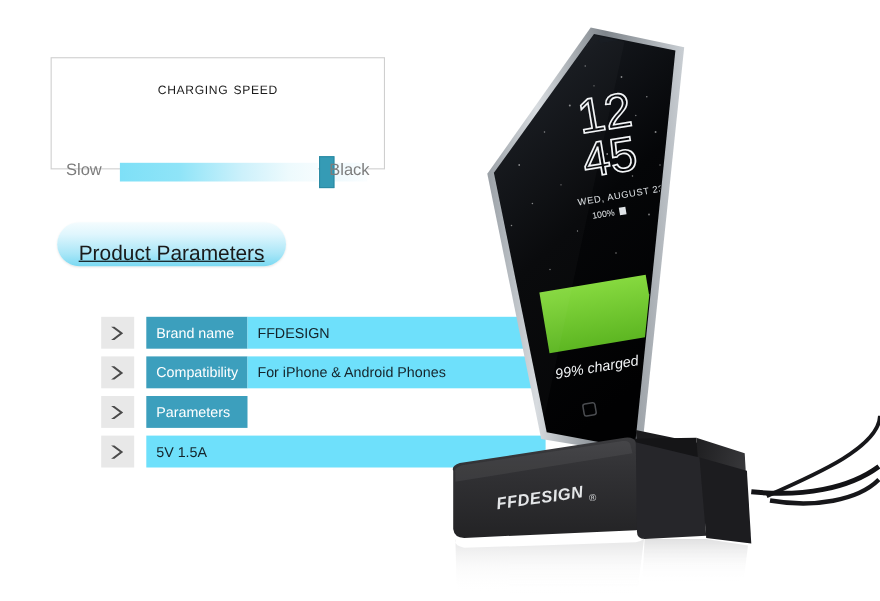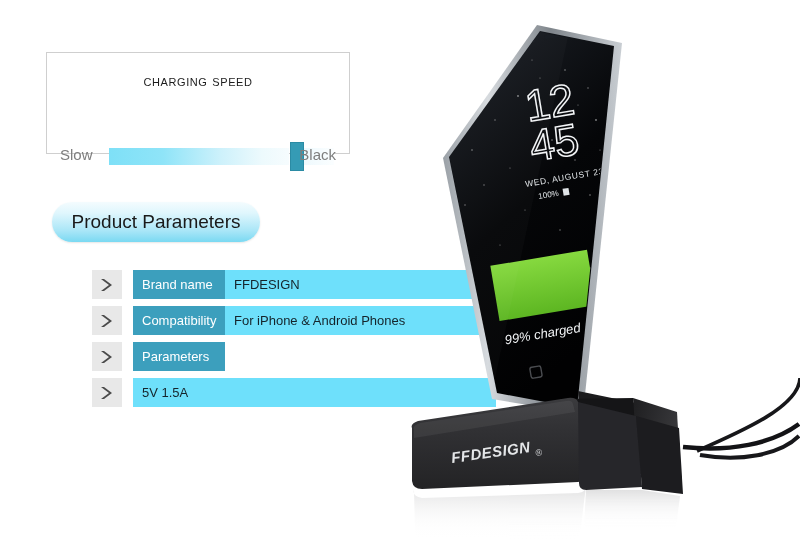--- a/index.html
+++ b/index.html
@@ -89,33 +89,34 @@
   #params-pill {
     position: absolute;
     left: 52px;
     top: 202px;
     width: 208px;
     height: 40px;
     border-radius: 20px;
     background: linear-gradient(to bottom, #f4fcfe 0%, #dff6fd 28%, #a9e6f7 72%, #7ad9f2 100%);
     box-shadow: 0 1px 2px rgba(0,0,0,0.10);
     display: flex;
-    align-items: center;
+    align-items: flex-end;
     justify-content: center;
+    text-decoration: underline;
   }
   #params-pill-label {
     font-size: 19px;
     color: #1a1a1a;
   }
 
   
   #params-table {
     position: absolute;
     left: 52px;
-    top: 270px;
+    top: 288px;
     width: 404px;
     padding-left: 40px;
   }
   .param-row {
     position: relative;
     display: flex;
     align-items: center;
     height: 29px;
     margin-bottom: 7px;
   }

